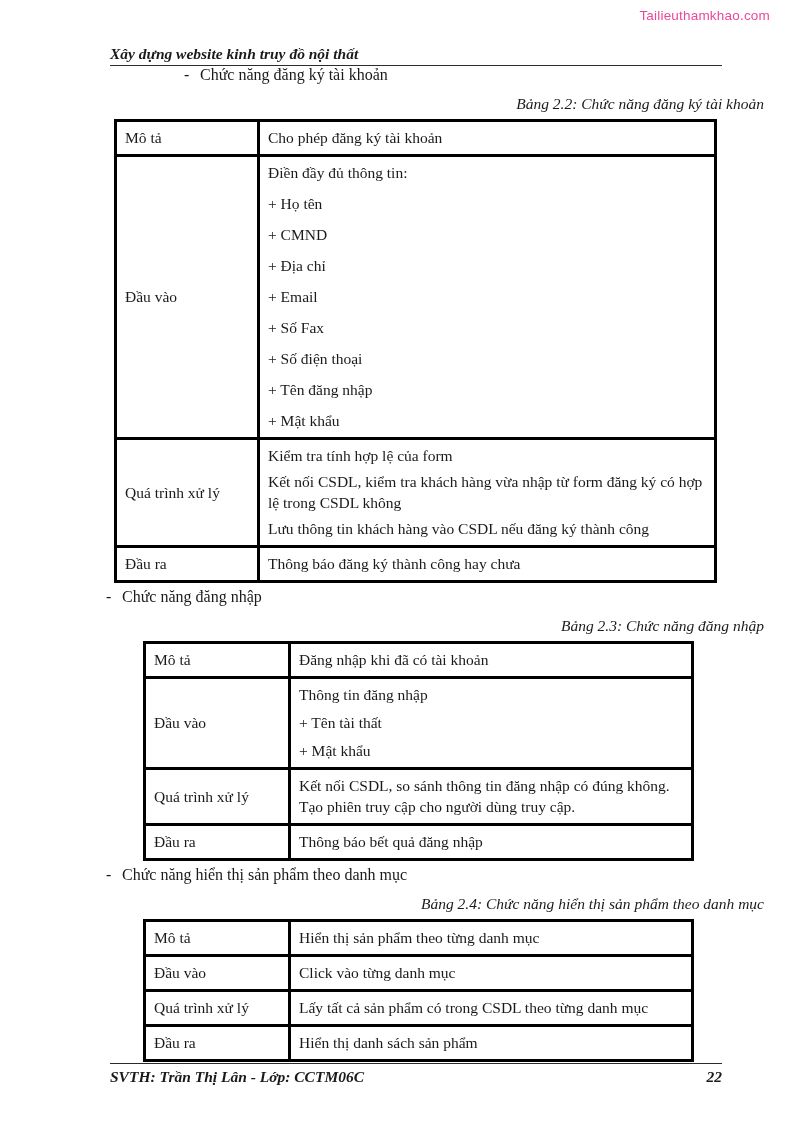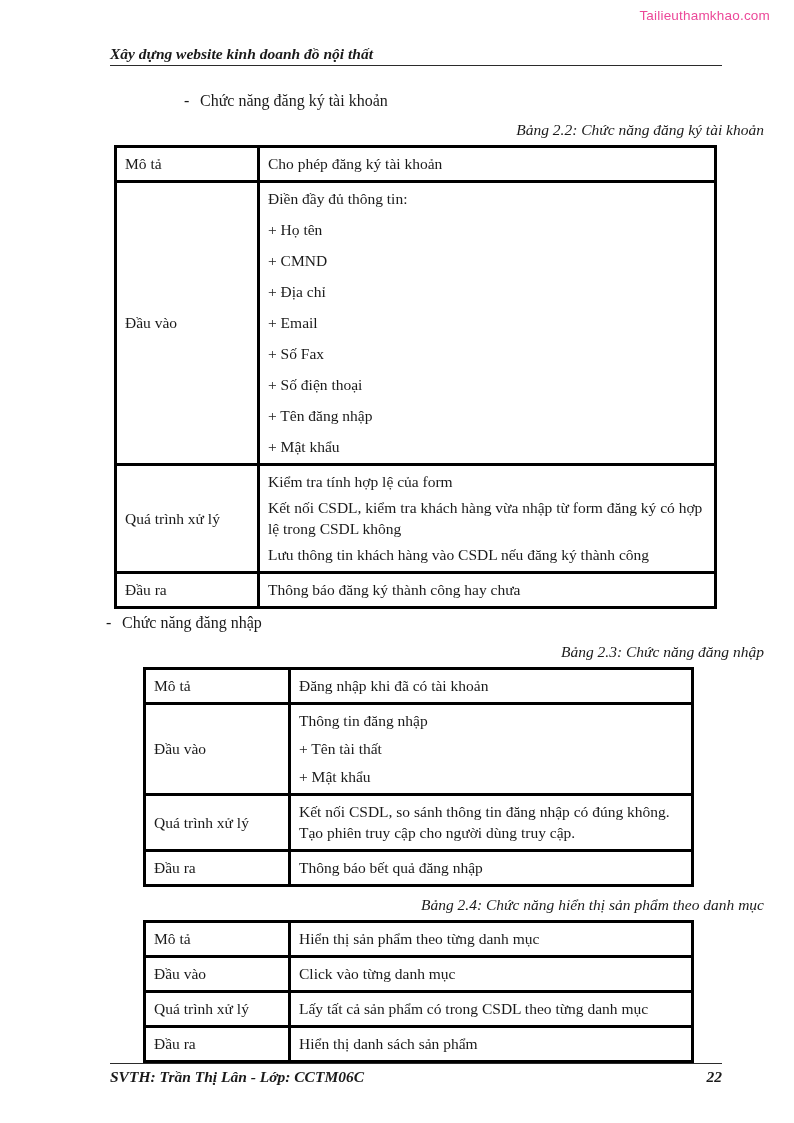--- a/index.html
+++ b/index.html
@@ -49,21 +49,21 @@
   }
   .doc-header-rule {
     margin-top: 1px;
     border-bottom: 1.4px solid #2b2b2b;
     width: 612px;
   }
 
   
   .content {
     position: absolute;
-    top: 90px;
+    top: 64px;
     left: 0;
     width: 764px;
   }
 
   .bullet-line {
     font-size: 16px;
     line-height: 22px;
     white-space: nowrap;
   }
   .bullet-line .dash { display: inline-block; width: 16px; }
@@ -144,21 +144,21 @@
   }
 </style>
 </head>
 <body>
 
 <div class="page">
 
   <div class="watermark">Tailieuthamkhao.com</div>
 
   <div class="doc-header">
-    <div class="doc-header-text">Xây dựng website kinh doanh đồ nội thất</div>
+    <div class="doc-header-text">Xây dựng website kinh truy đồ nội thất</div>
     <div class="doc-header-rule"></div>
   </div>
 
   <div class="content">
 
     <div class="bullet-line bullet-i1">
       <span class="dash">-</span><span>Chức năng đăng ký tài khoản</span>
     </div>
     <div class="sp-a"></div>
     <div class="caption">Bảng 2.2: Chức năng đăng ký tài khoản</div>
@@ -234,20 +234,23 @@
             <p>Kết nối CSDL, so sánh thông tin đăng nhập có đúng không. Tạo phiên truy cập cho người dùng truy cập.</p>
           </td>
         </tr>
         <tr>
           <td class="label">Đầu ra</td>
           <td>Thông báo bết quả đăng nhập</td>
         </tr>
       </tbody>
     </table>
 
+    <div class="bullet-line bullet-i2" style="margin-top:3px">
+      <span class="dash">-</span><span>Chức năng hiển thị sản phẩm theo danh mục</span>
+    </div>
     <div class="sp-a"></div>
     <div class="caption">Bảng 2.4: Chức năng hiển thị sản phẩm theo danh mục</div>
     <div class="sp-b"></div>
 
     <table class="spec t24">
       <colgroup>
           <col class="c1">
           <col class="c2">
         </colgroup>
       <tbody>

